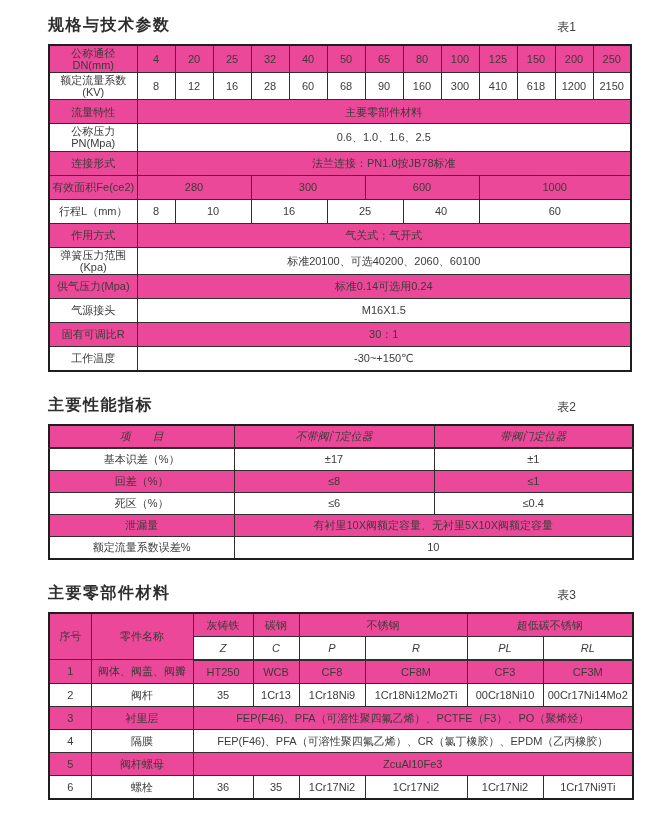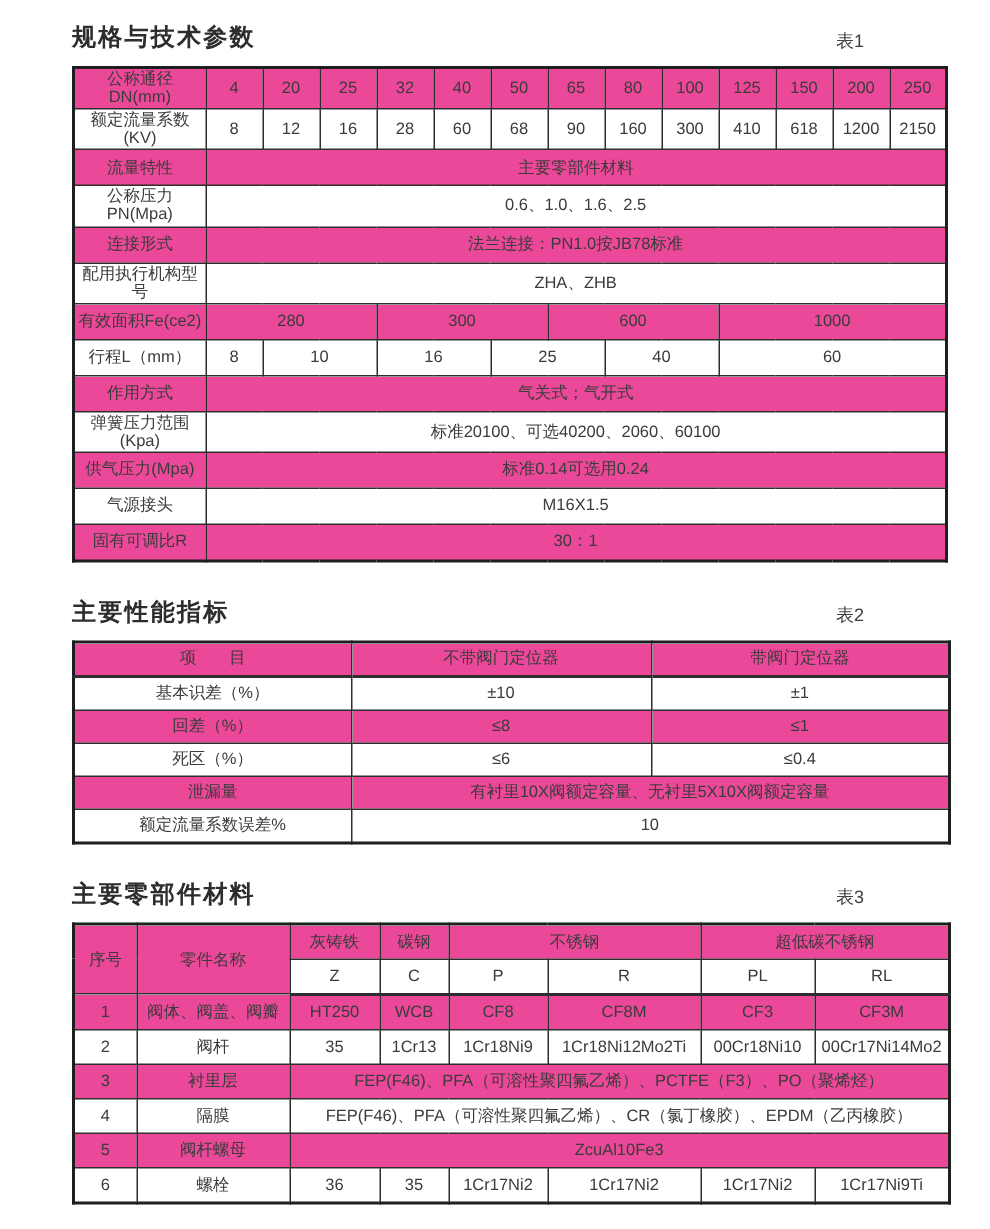--- a/index.html
+++ b/index.html
@@ -25,21 +25,21 @@
   }
   table.doc td{
     border:1px solid #2e2e2e;text-align:center;vertical-align:middle;
     font-size:11px;line-height:1.1;padding:1px 2px;overflow:hidden;
     background:#ffffff;color:#3b3b3b;
   }
   table.t1 td{height:21px;}
   table.t2 td{height:19px;}
   table.t3 td{height:20px;margin-left:44px;}
   tr.sh td{background:#ec4899;}
-  tr.hb td{border-bottom-width:2px;}
+  tr.hb td{border-bottom-width:2px;font-style:italic;}
 </style>
 </head>
 <body>
 
 <div class="page">
 
   <div class="sec-head">
     <h2 class="sec-title">规格与技术参数</h2>
     <span class="tbl-label">表1</span>
   </div>
@@ -98,24 +98,20 @@
           <td colspan="13">主要零部件材料</td>
         </tr>
         <tr class="">
           <td>公称压力PN(Mpa)</td>
           <td colspan="13">0.6、1.0、1.6、2.5</td>
         </tr>
         <tr class="sh">
           <td>连接形式</td>
           <td colspan="13">法兰连接：PN1.0按JB78标准</td>
         </tr>
-        <tr class="">
-          <td>配用执行机构型号</td>
-          <td colspan="13">ZHA、ZHB</td>
-        </tr>
         <tr class="sh">
           <td>有效面积Fe(ce2)</td>
           <td colspan="3">280</td>
           <td colspan="3">300</td>
           <td colspan="3">600</td>
           <td colspan="4">1000</td>
         </tr>
         <tr class="">
           <td>行程L（mm）</td>
           <td colspan="1">8</td>
@@ -137,20 +133,24 @@
           <td>供气压力(Mpa)</td>
           <td colspan="13">标准0.14可选用0.24</td>
         </tr>
         <tr class="">
           <td>气源接头</td>
           <td colspan="13">M16X1.5</td>
         </tr>
         <tr class="sh">
           <td>固有可调比R</td>
           <td colspan="13">30：1</td>
+        </tr>
+        <tr class="">
+          <td>工作温度</td>
+          <td colspan="13">-30~+150℃</td>
         </tr>
       </tbody>
     </table>
 
   <div class="sec-head gap">
     <h2 class="sec-title">主要性能指标</h2>
     <span class="tbl-label">表2</span>
   </div>
   <table class="doc t2">
       <colgroup>
@@ -159,21 +159,21 @@
         <col style="width: 199px;">
       </colgroup>
       <tbody>
         <tr class="sh hb">
           <td>项　　目</td>
           <td>不带阀门定位器</td>
           <td>带阀门定位器</td>
         </tr>
         <tr class="">
           <td>基本识差（%）</td>
-          <td>±10</td>
+          <td>±17</td>
           <td>±1</td>
         </tr>
         <tr class="sh">
           <td>回差（%）</td>
           <td>≤8</td>
           <td>≤1</td>
         </tr>
         <tr class="">
           <td>死区（%）</td>
           <td>≤6</td>

